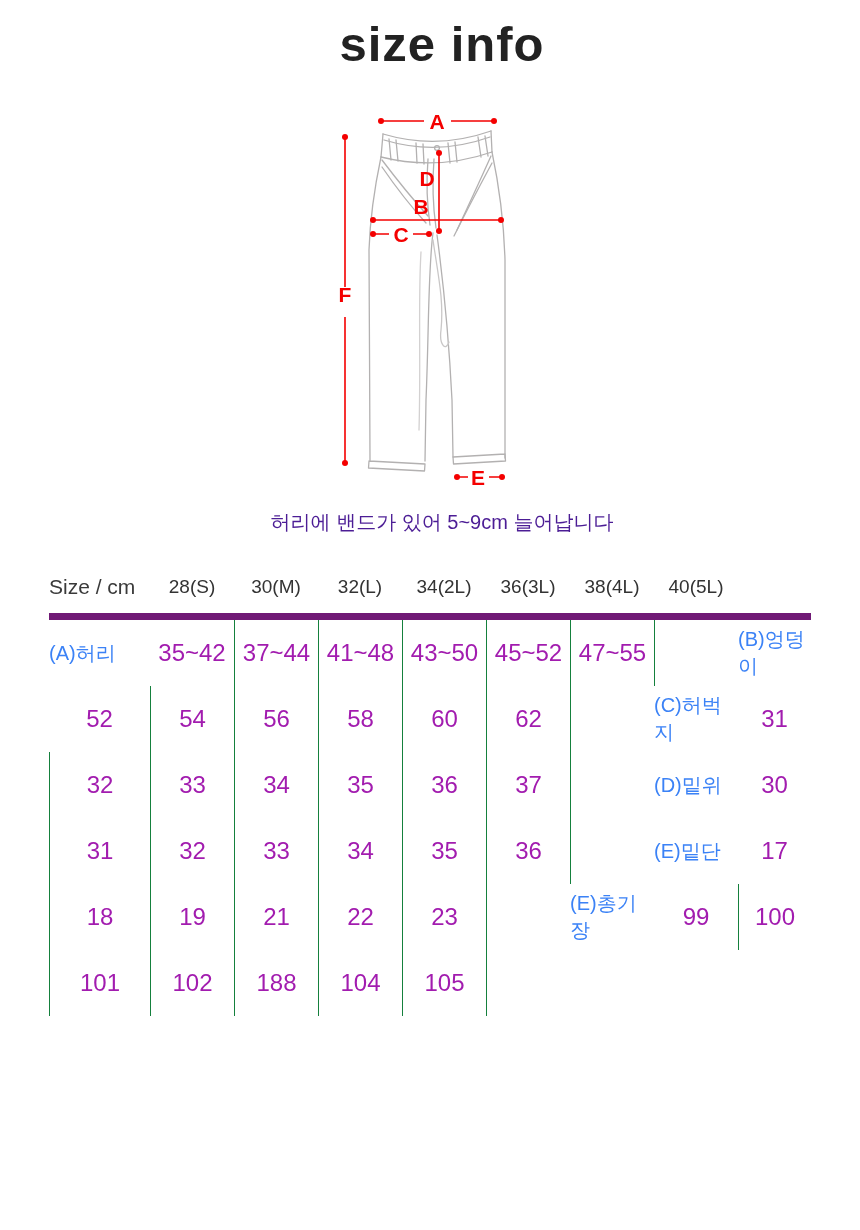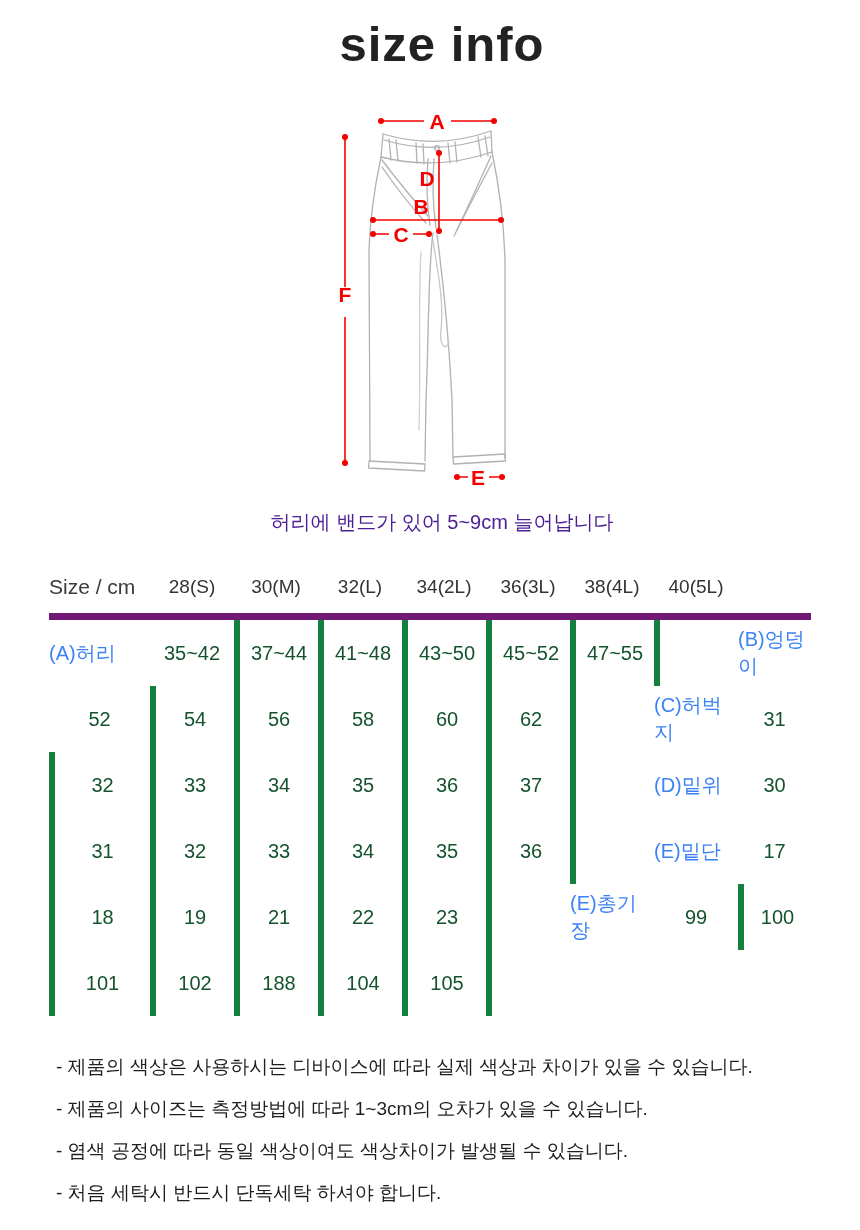--- a/index.html
+++ b/index.html
@@ -22,24 +22,24 @@
     height:53px;align-items:center;border-bottom:7px solid #701a75;
   }
   .thead .h0{font-size:21px;color:#3a3a3a;text-align:left;}
   .thead .h{font-size:19px;color:#333333;text-align:center;}
   .tbody{
     display:grid;grid-template-columns:101px repeat(7,84px) 73px;
     grid-auto-rows:66px;
   }
   .cell{
     display:flex;align-items:center;justify-content:center;
-    font-size:20px;color:#14532d;
+    font-size:24px;color:#a21caf;
   }
   .cell.label{justify-content:flex-start;font-size:20px;color:#3b82f6;}
-  .divl{border-left:6px solid #15803d;}
+  .divl{border-left:1px solid #15803d;}
   .notes{
     position:absolute;left:56px;top:1046px;width:760px;
     font-size:19px;color:#1e1e1e;line-height:42px;
   }
   .note-line{white-space:nowrap;}
   svg text.mlabel{
     font-family:"Liberation Sans",sans-serif;font-size:21px;font-weight:700;
     fill:#f40000;text-anchor:middle;
   }
 </style>
@@ -197,20 +197,14 @@
       <div class="cell divl">100</div>
       <div class="cell divl">101</div>
       <div class="cell divl">102</div>
       <div class="cell divl">188</div>
       <div class="cell divl">104</div>
       <div class="cell divl">105</div>
       <div class="cell divl"></div>
     </div>
   </div>
 
-  <div class="notes">
-    <div class="note-line">- 제품의 색상은 사용하시는 디바이스에 따라 실제 색상과 차이가 있을 수 있습니다.</div>
-    <div class="note-line">- 제품의 사이즈는 측정방법에 따라 1~3cm의 오차가 있을 수 있습니다.</div>
-    <div class="note-line">- 염색 공정에 따라 동일 색상이여도 색상차이가 발생될 수 있습니다.</div>
-    <div class="note-line">- 처음 세탁시 반드시 단독세탁 하셔야 합니다.</div>
-  </div>
 
 </div>
 
 </body></html>

